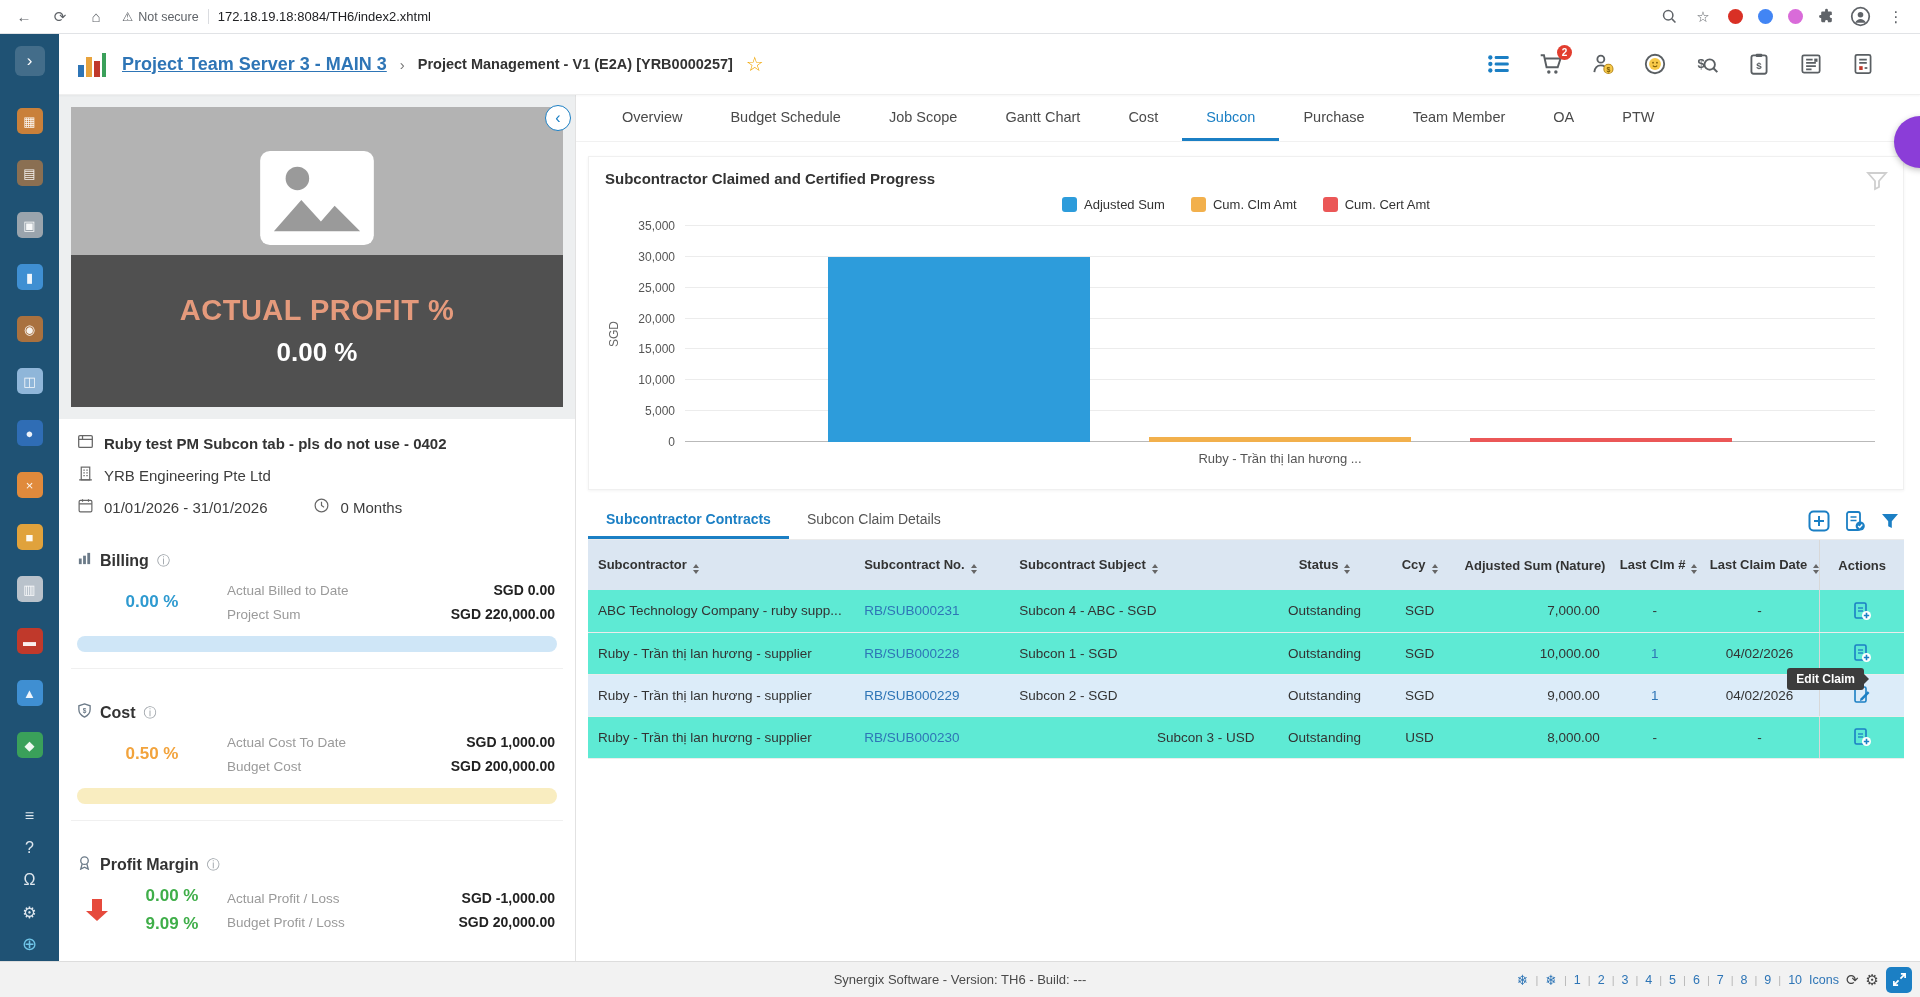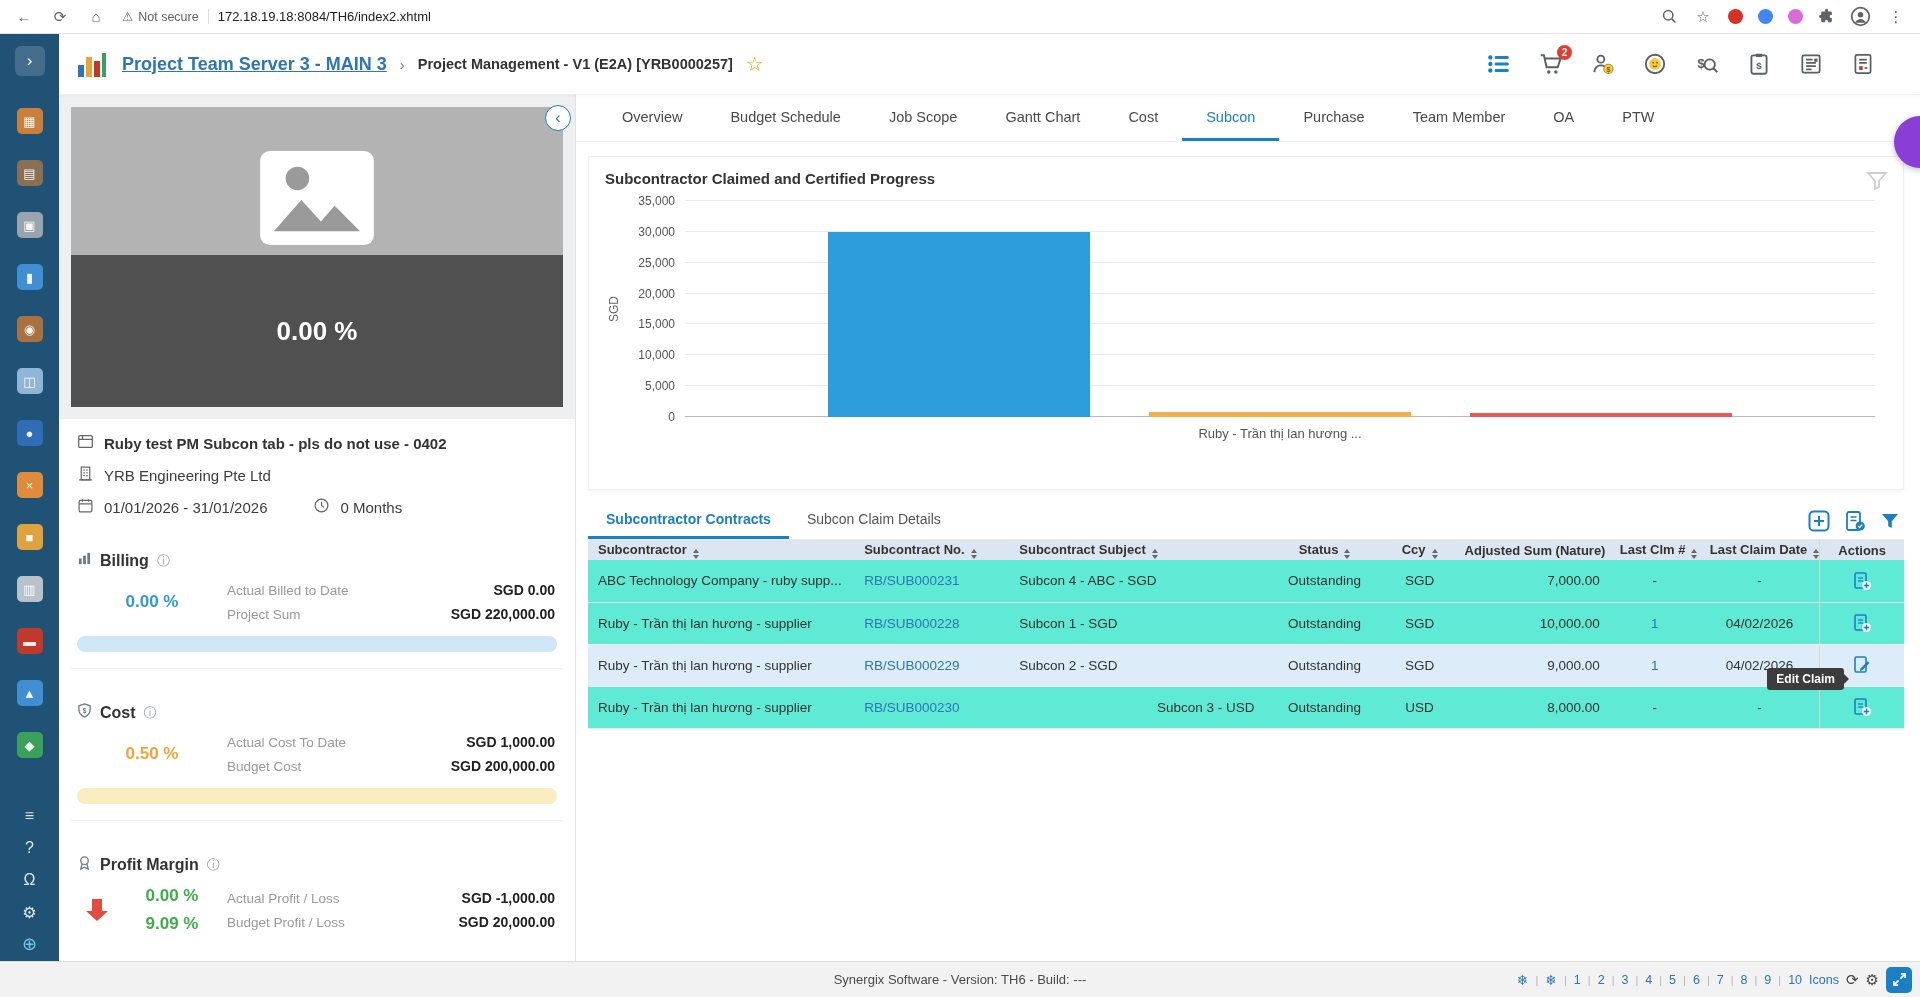--- a/index.html
+++ b/index.html
@@ -110,32 +110,32 @@
 .cat-label{position:absolute;left:50%;transform:translateX(-50%);bottom:-24px;font-size:13px;color:#555;white-space:nowrap}
 
 
 .table-card{margin:12px 16px 0 12px;position:relative;background:#fff}
 .tc-tabs{display:flex;align-items:stretch;height:38px;border-bottom:1px solid #ebebeb}
 .tc-tab{padding:0 18px;display:flex;align-items:center;font-size:14px;color:#555;cursor:pointer;border-bottom:3px solid transparent}
 .tc-tab.active{color:#1b7fc4;border-bottom-color:#1b7fc4;font-weight:bold}
 .tc-actions{margin-left:auto;display:flex;align-items:center;gap:14px;padding-right:4px}
 .tc-actions .svg-btn{cursor:pointer}
 table{width:100%;border-collapse:collapse;table-layout:fixed}
-th{background:#dbe6f2;font-size:13px;color:#333;height:20px;padding:0 10px;font-weight:bold;white-space:nowrap;overflow:hidden;cursor:pointer}
+th{background:#dbe6f2;font-size:13px;color:#333;height:50px;padding:0 10px;font-weight:bold;white-space:nowrap;overflow:hidden;cursor:pointer}
 td{height:42px;padding:0 10px;font-size:13.5px;color:#333;border-bottom:1px solid #ececec;
   white-space:nowrap;overflow:hidden;text-overflow:ellipsis;background:#5eead4}
 tr.hl td{background:#dcecf9}
 .link{color:#2e75b6;cursor:pointer}
 td.actions,th.actions{border-left:1px solid #d8d8d8;text-align:center;overflow:visible}
 .act-btn{display:inline-flex;cursor:pointer;vertical-align:middle}
 .sort{display:inline-flex;flex-direction:column;gap:2px;margin-left:6px;vertical-align:1px}
 .sort i{display:block;width:0;height:0;border-left:3.2px solid transparent;border-right:3.2px solid transparent}
 .sort .up{border-bottom:4px solid #666}
 .sort .dn{border-top:4px solid #666}
-.tooltip{position:absolute;right:60px;top:166px;background:#3c3c3c;color:#fff;font-size:12px;font-weight:bold;
+.tooltip{position:absolute;right:40px;top:166px;background:#3c3c3c;color:#fff;font-size:12px;font-weight:bold;
   padding:4px 9px;border-radius:3px;z-index:20;white-space:nowrap}
 .tooltip::after{content:"";position:absolute;left:100%;top:50%;transform:translateY(-50%);
   border:5px solid transparent;border-left-color:#3c3c3c}
 
 
 .footer{position:absolute;left:0;right:0;bottom:0;height:36px;background:#f2f2f2;border-top:1px solid #ddd;
   display:flex;align-items:center}
 .footer-center{position:absolute;left:0;right:0;text-align:center;font-size:13px;color:#4a4a4a}
 .footer-right{margin-left:auto;display:flex;align-items:center;gap:7px;padding-right:8px;position:relative;z-index:2}
 .snow{color:#2e75b6;font-size:14px;cursor:pointer}
@@ -308,20 +308,21 @@
         <div class="ph-zone">
           <div class="ph">
             <span class="ph-img">
               <svg width="118" height="98" viewBox="0 0 60 50">
                   <rect x="1" y="1" width="58" height="48" rx="5" fill="#fff"></rect>
                   <circle cx="20" cy="15" r="6" fill="#9a9a9a"></circle>
                   <path d="M8 42l14-16 10 11 7-8 13 13z" fill="#9a9a9a"></path>
                 </svg>
             </span>
             <div class="ph-overlay">
+              <div class="ph-title">ACTUAL PROFIT %</div>
               <div class="ph-value">0.00 %</div>
             </div>
           </div>
           <div class="collapse-btn">‹</div>
         </div>
 
         <div class="proj-info">
           <div class="pi-row">
             <span><svg width="17" height="17" viewBox="0 0 20 20" fill="none" stroke="#666" stroke-width="1.5">
                   <rect x="2" y="3" width="16" height="14" rx="1.5"></rect>
@@ -448,20 +449,34 @@
             <div class="nav-tab">PTW</div>
           </div>
 
         <div class="chart-card">
           <div class="chart-title">Subcontractor Claimed and Certified Progress</div>
           <span class="chart-filter">
             <svg width="24" height="24" viewBox="0 0 24 24" fill="none" stroke="#cfcfcf" stroke-width="1.8">
                 <path d="M3 4h18l-7 8v6l-4 2v-8z"></path>
               </svg>
           </span>
+          <div class="legend">
+              <span class="leg-item">
+                <span class="leg-sw" style="background: rgb(45, 156, 219);"></span>
+                <span>Adjusted Sum</span>
+              </span>
+              <span class="leg-item">
+                <span class="leg-sw" style="background: rgb(242, 176, 76);"></span>
+                <span>Cum. Clm Amt</span>
+              </span>
+              <span class="leg-item">
+                <span class="leg-sw" style="background: rgb(235, 87, 87);"></span>
+                <span>Cum. Cert Amt</span>
+              </span>
+            </div>
           <div class="chart-area">
             <div class="sgd">SGD</div>
             <div class="y-col">
                 <div class="y-tick" style="bottom: calc(0% - 7px);">0</div>
                 <div class="y-tick" style="bottom: calc(14.2857% - 7px);">5,000</div>
                 <div class="y-tick" style="bottom: calc(28.5714% - 7px);">10,000</div>
                 <div class="y-tick" style="bottom: calc(42.8571% - 7px);">15,000</div>
                 <div class="y-tick" style="bottom: calc(57.1429% - 7px);">20,000</div>
                 <div class="y-tick" style="bottom: calc(71.4286% - 7px);">25,000</div>
                 <div class="y-tick" style="bottom: calc(85.7143% - 7px);">30,000</div>

